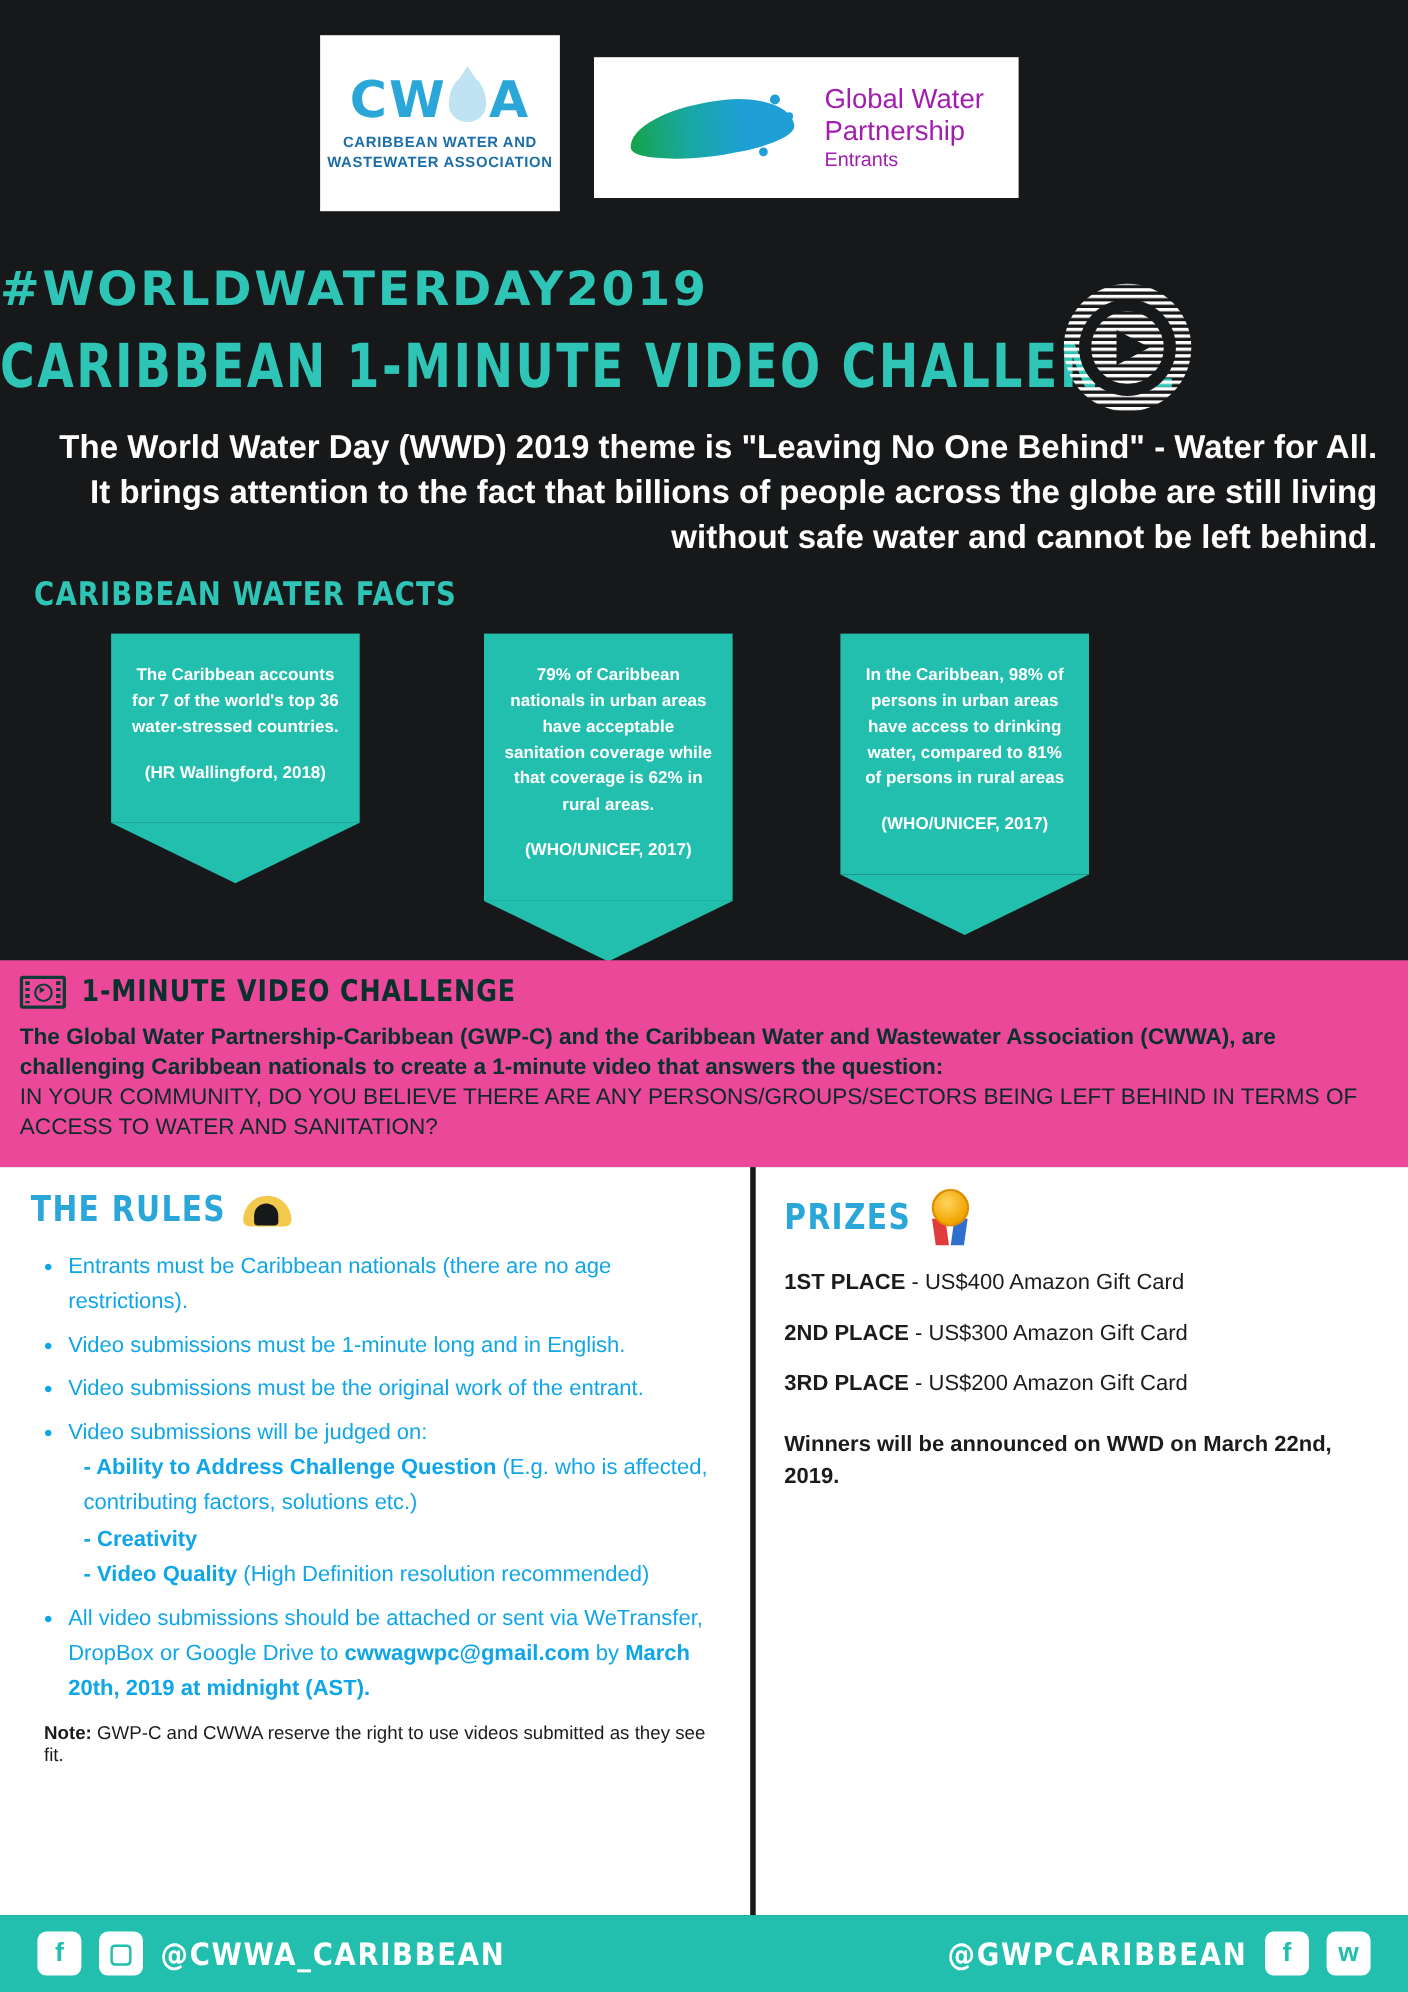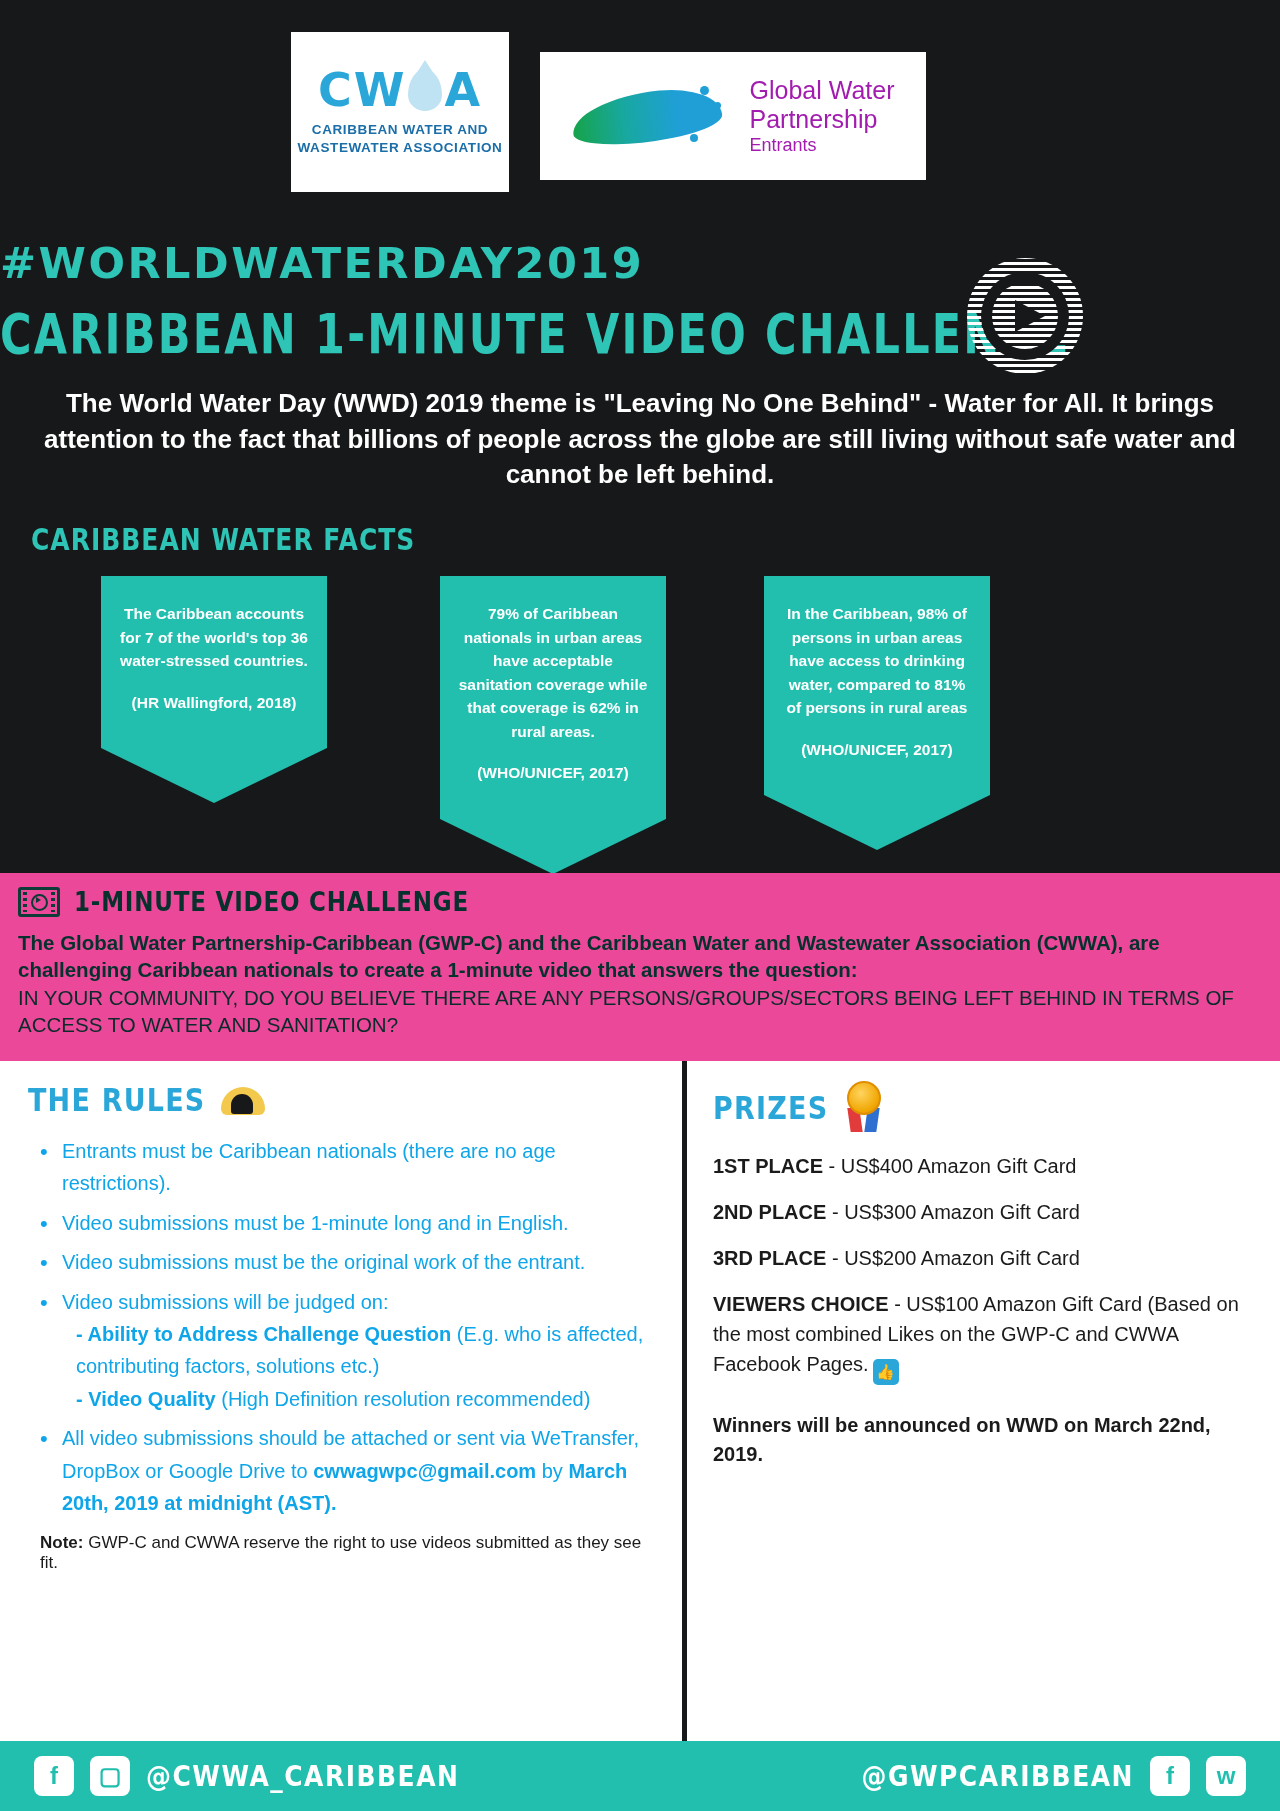--- a/index.html
+++ b/index.html
@@ -156,23 +156,23 @@
     height: 120px;
   }
   .play-badge svg { display: block; }
 
   
   .intro {
     position: absolute;
     top: 386px;
     left: 28px;
     width: 1224px;
-    text-align: center;
+    text-align: right;
     color: #ffffff;
-    font-size: 26px;
+    font-size: 30px;
     font-weight: bold;
     line-height: 1.37;
   }
 
   
   .facts-heading {
     position: absolute;
     top: 523px;
     left: 31px;
     color: #2ec4b6;
@@ -588,20 +588,23 @@
       <li>Video submissions must be the original work of the entrant.</li>
       <li>
         <span>Video submissions will be judged on:</span>
         <span class="sub-line">
           <b>- Ability to Address Challenge Question</b><span> (E.g. who is affected,</span>
         </span>
         <span class="sub-line">
           <span>contributing factors, solutions etc.)</span>
         </span>
         <span class="sub-line">
+          <b> - Creativity</b>
+        </span>
+        <span class="sub-line">
           <b> - Video Quality</b><span> (High Definition resolution recommended)</span>
         </span>
       </li>
       <li>
         <span>All video submissions should be attached or sent via WeTransfer, DropBox or Google Drive to </span><b>cwwagwpc@gmail.com</b><span> by </span><b>March 20th, 2019 at midnight (AST).</b>
       </li>
     </ul>
     <p class="note">
       <b>Note:</b><span> GWP-C and CWWA reserve the right to use videos submitted as they see fit.</span>
     </p>
@@ -619,23 +622,20 @@
     <div class="prize-list">
       <div class="prize-item">
         <b>1ST PLACE</b><span> - US$400 Amazon Gift Card</span>
       </div>
       <div class="prize-item">
         <b>2ND PLACE</b><span> - US$300 Amazon Gift Card</span>
       </div>
       <div class="prize-item">
         <b>3RD PLACE</b><span> - US$200 Amazon Gift Card</span>
       </div>
-      <div class="prize-item">
-        <b> VIEWERS CHOICE</b><span> - US$100 Amazon Gift Card (Based on the most combined Likes on the GWP-C and CWWA Facebook Pages.</span><span class="thumb">👍</span>
-      </div>
       <div class="winners">Winners will be announced on WWD on March 22nd, 2019.</div>
     </div>
   </div>
 
   <div class="footer">
     <div class="f-left">
       <span class="social">f</span>
       <span class="social">▢</span>
       <span class="handle">@CWWA_CARIBBEAN</span>
     </div>

